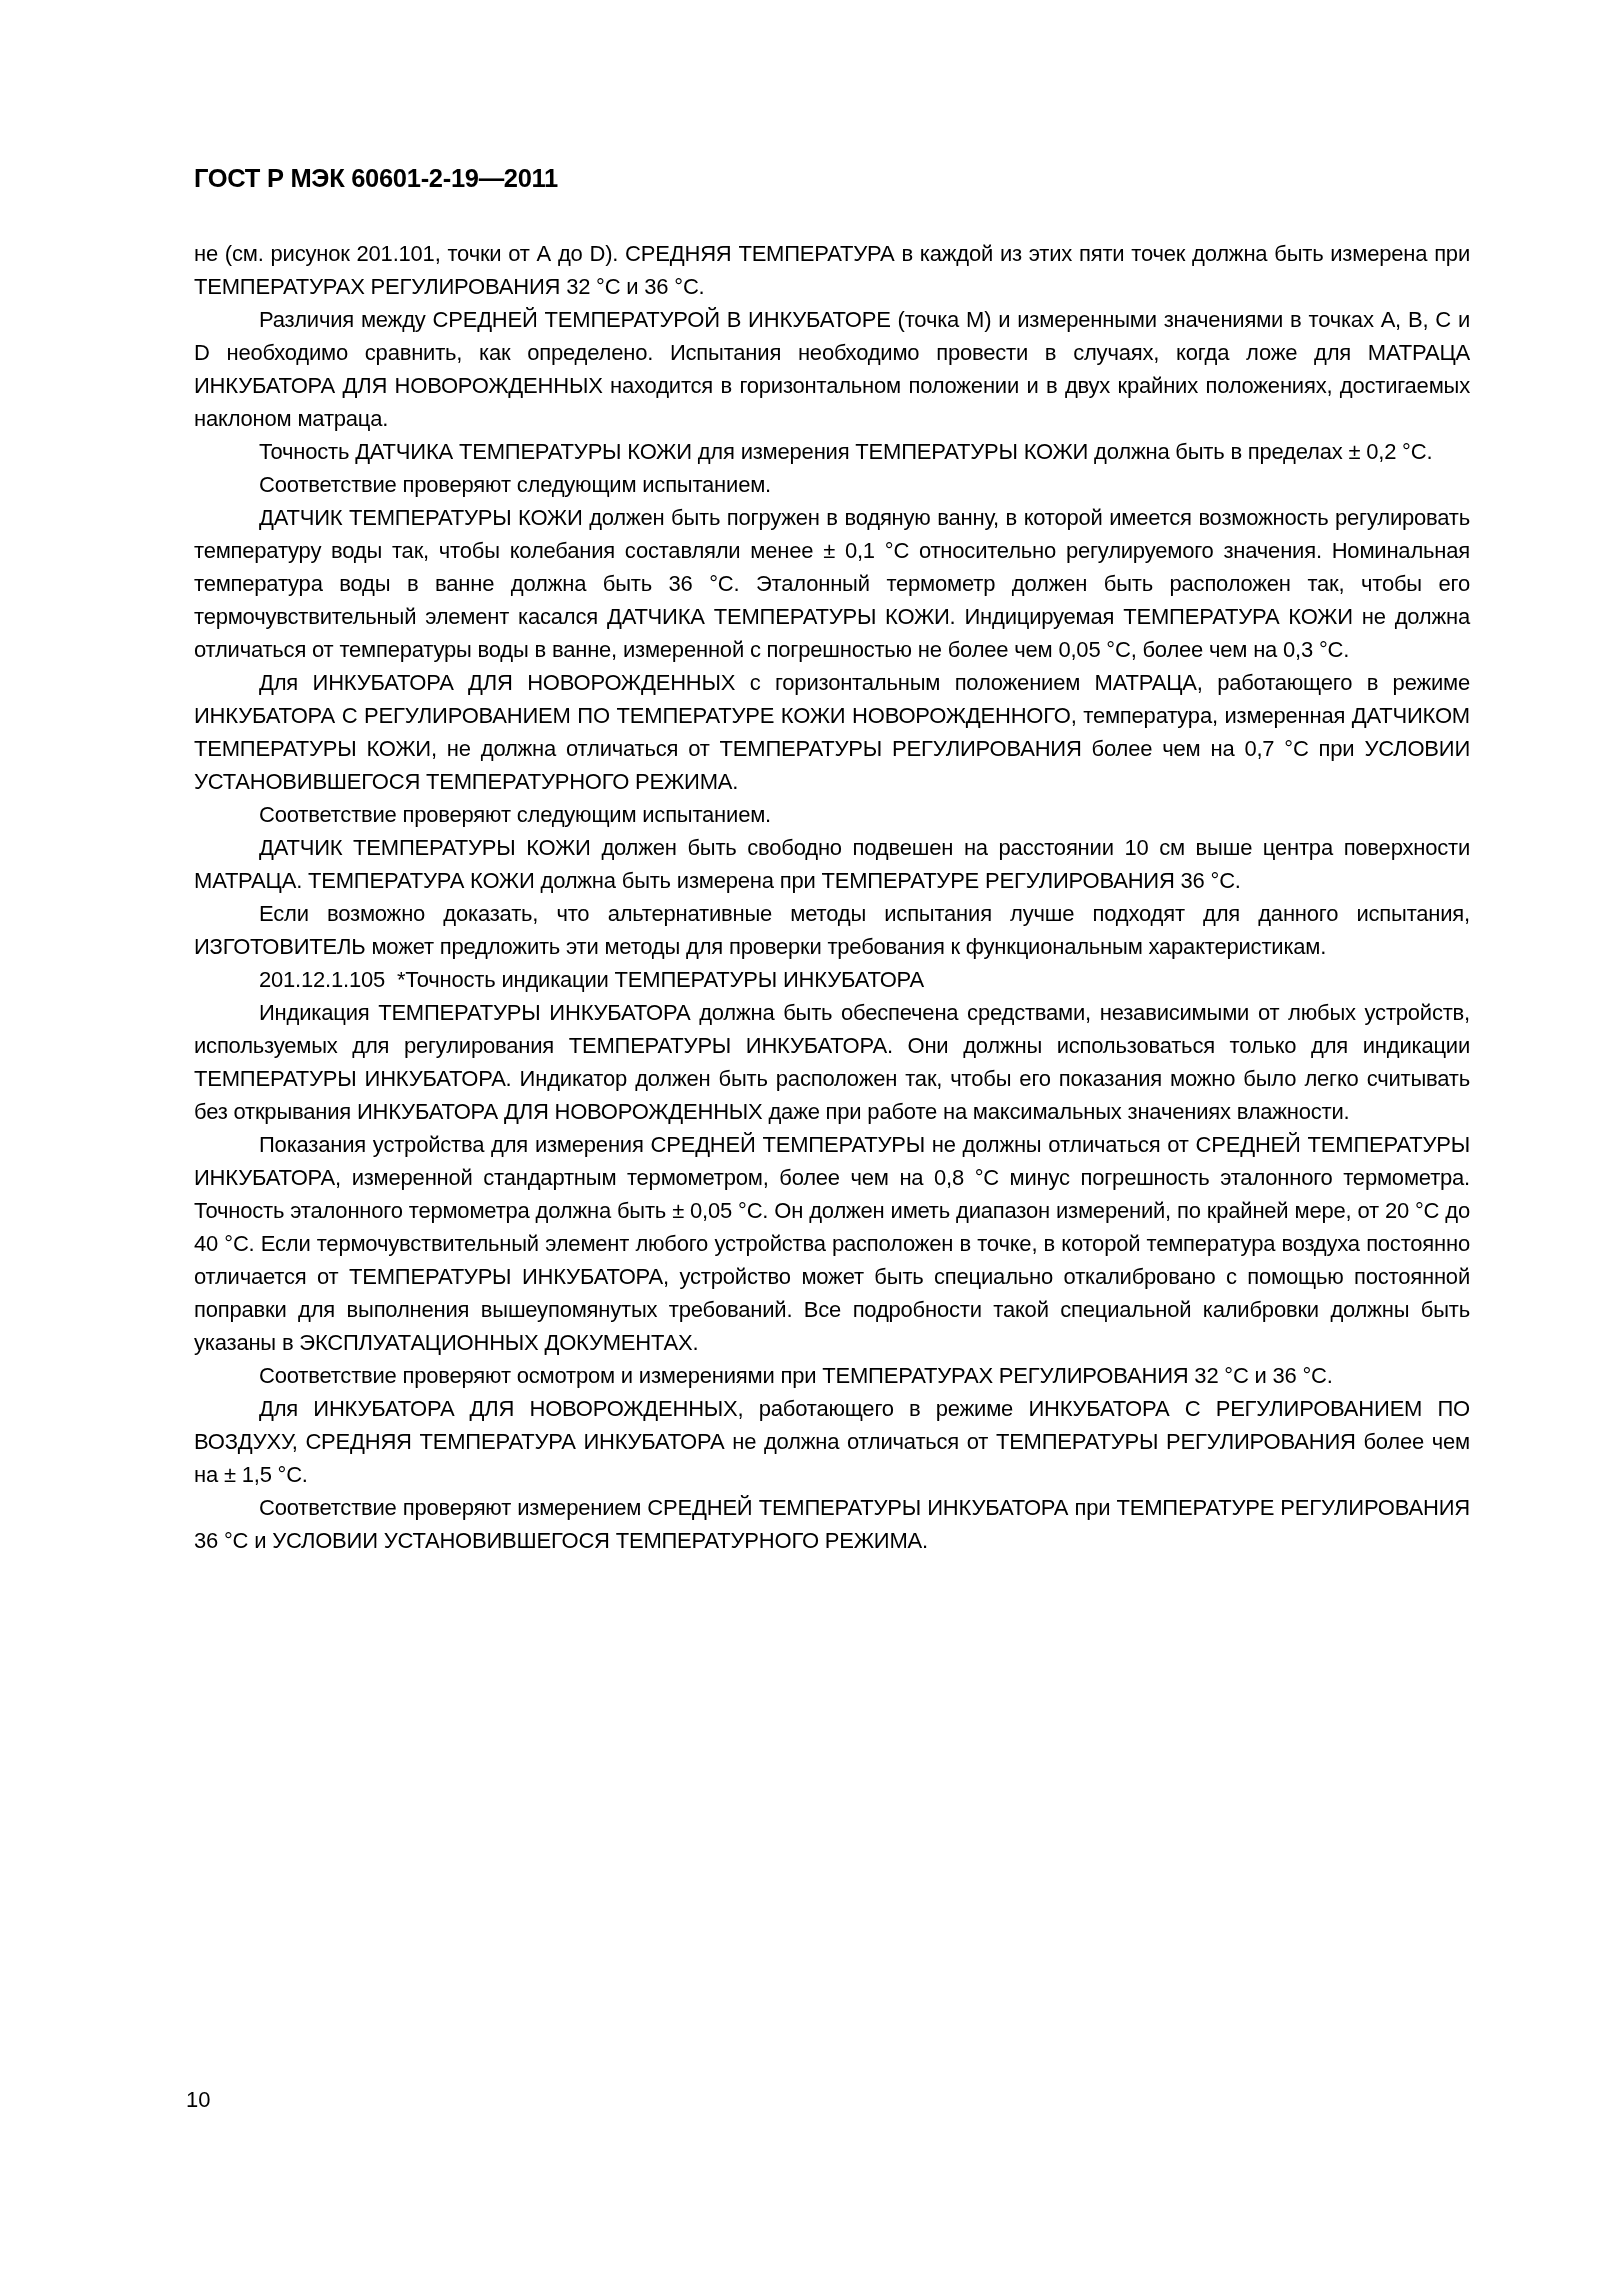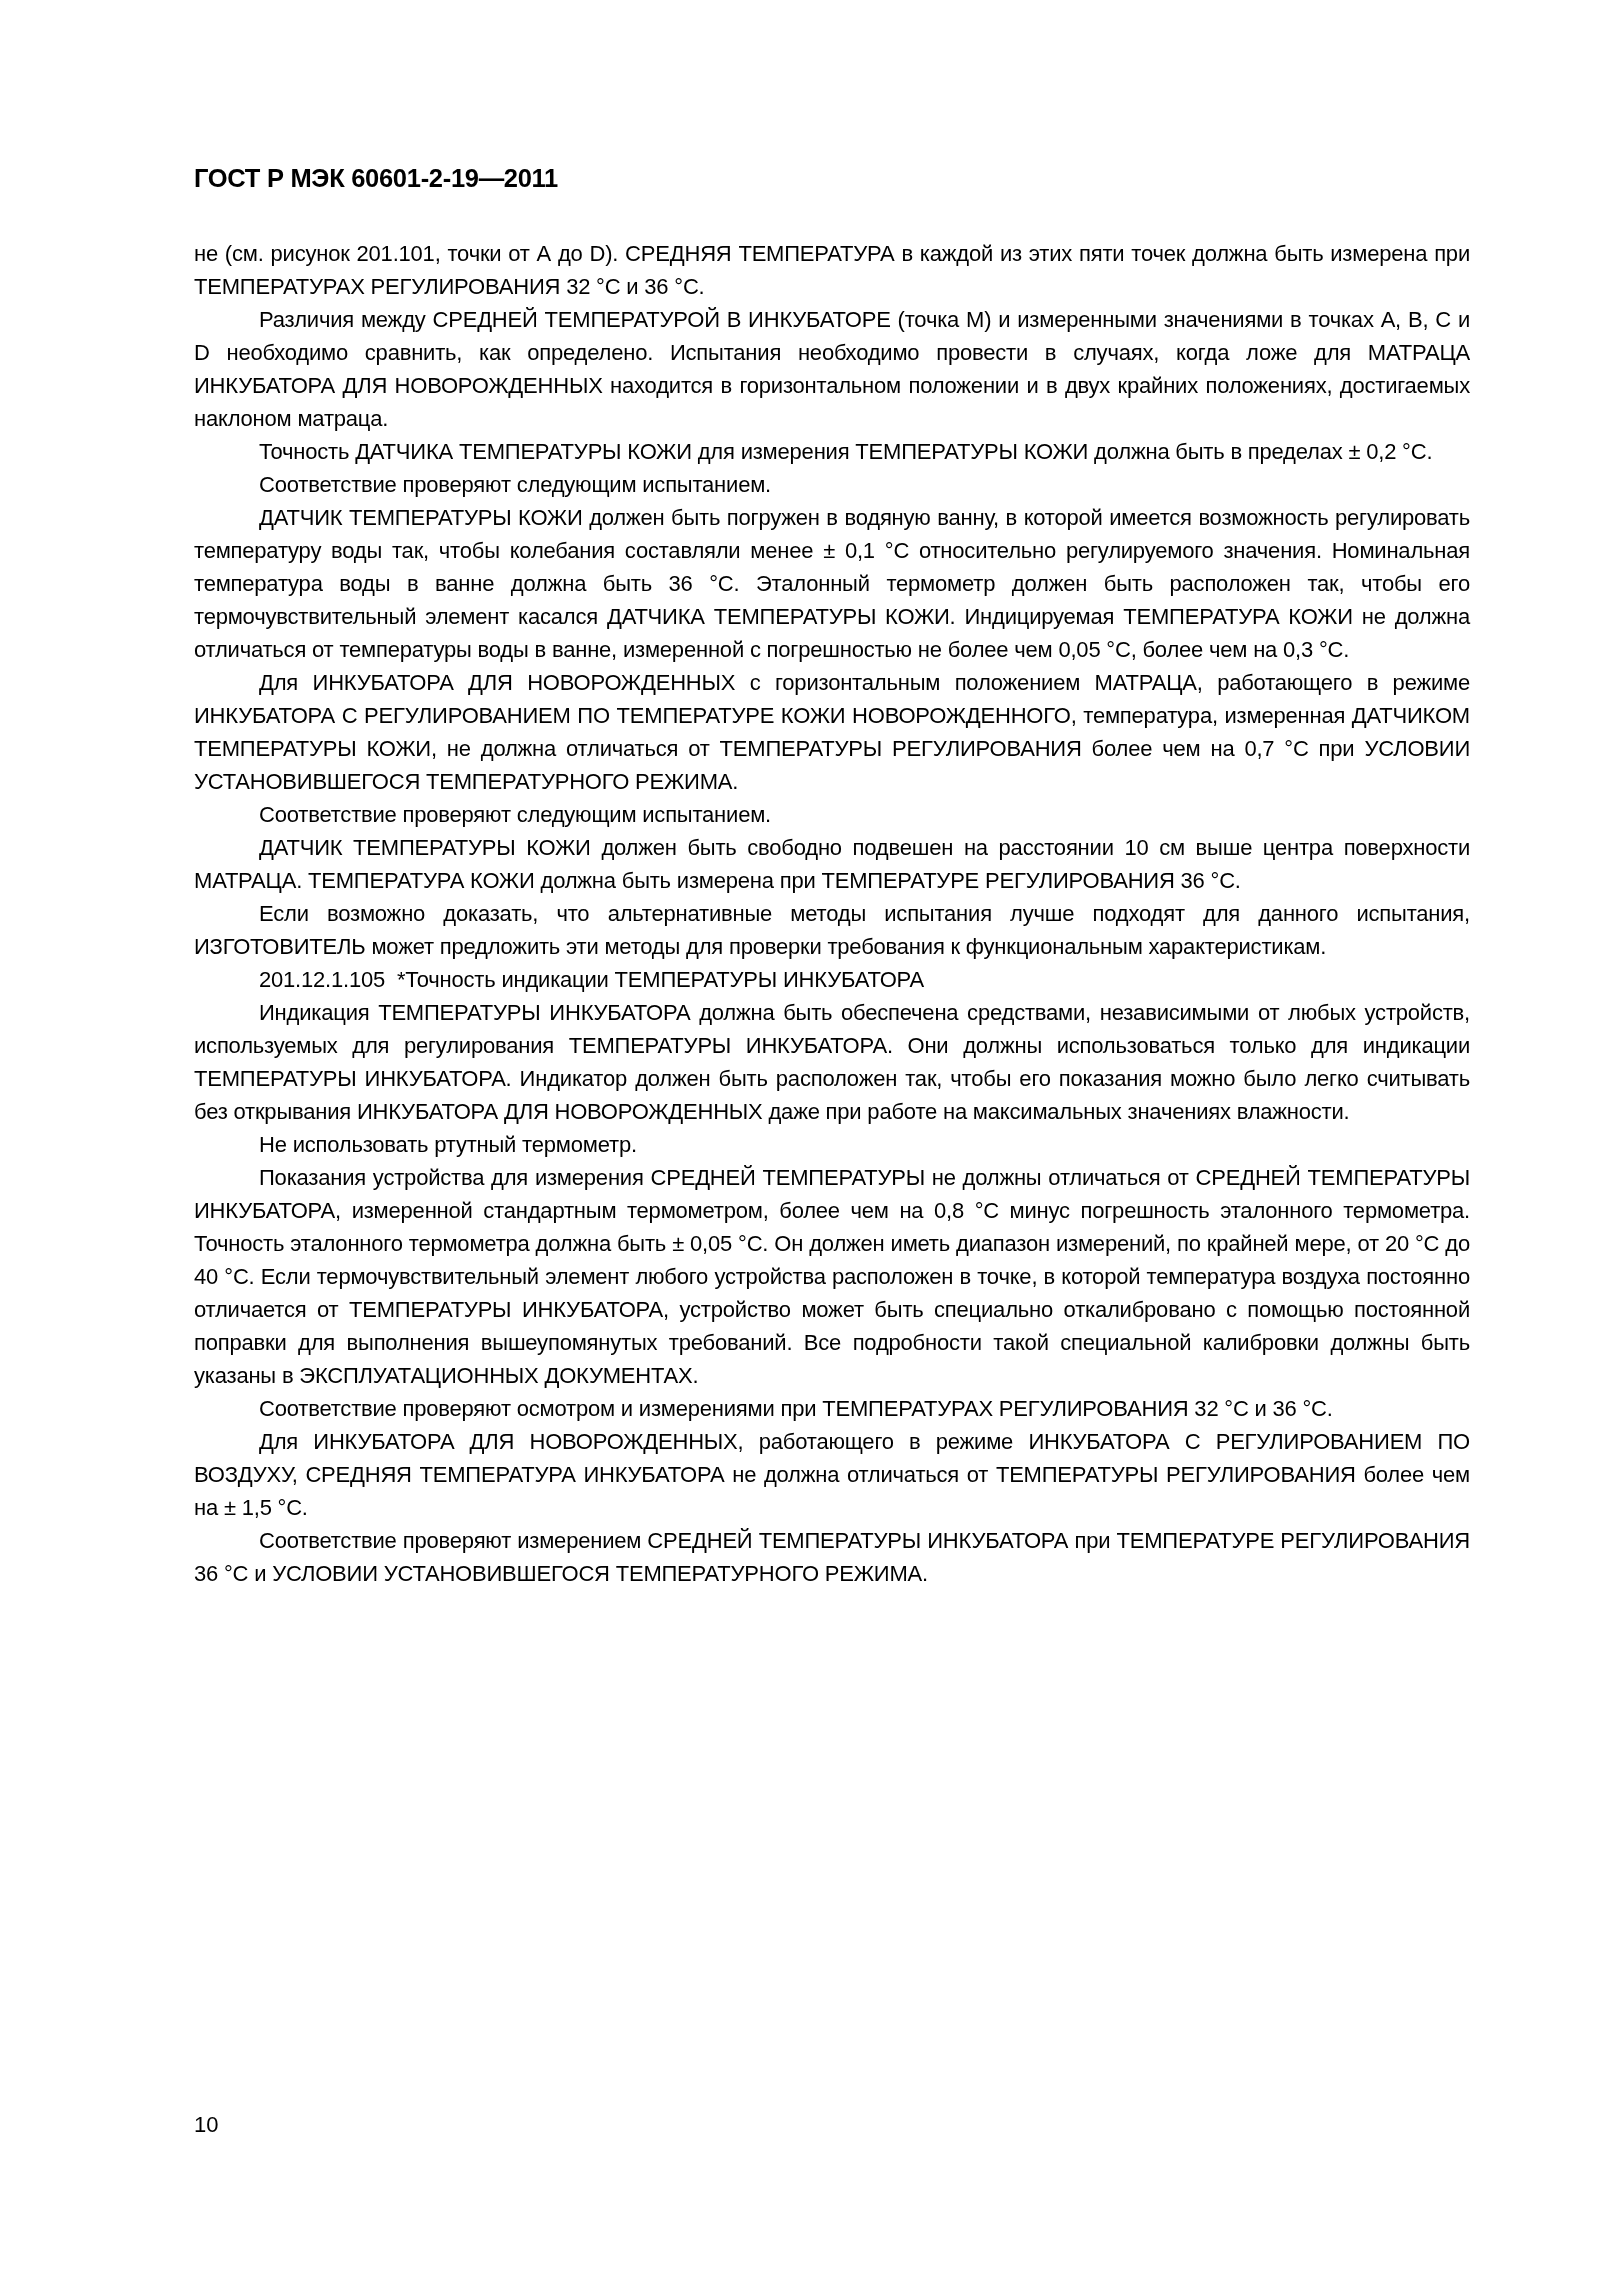--- a/index.html
+++ b/index.html
@@ -37,46 +37,44 @@
     font-size: 22px;
     line-height: 33px;
     text-align: justify;
     letter-spacing: -0.2px;
     hyphens: none;
   }
   .content p.indent { text-indent: 65px; }
   .content p.italic { }
   .page-number {
     position: absolute;
-    left: 194px;
+    left: 186px;
     top: 2083px;
     font-size: 22px;
     line-height: 33px;
-    margin-top: 25px;
   }
 </style>
 </head>
 <body>
 
 <div class="page">
   <div class="doc-header">ГОСТ Р МЭК 60601-2-19—2011</div>
 
   <div class="content">
       <p class="italic ">не (см. рисунок 201.101, точки от А до D). СРЕДНЯЯ ТЕМПЕРАТУРА в каждой из этих пяти точек должна быть измерена при ТЕМПЕРАТУРАХ РЕГУЛИРОВАНИЯ 32 °С и 36 °С.</p>
       <p class="italic indent">Различия между СРЕДНЕЙ ТЕМПЕРАТУРОЙ В ИНКУБАТОРЕ (точка М) и измеренными значениями в точках А, В, С и D необходимо сравнить, как определено. Испытания необходимо провести в случаях, когда ложе для МАТРАЦА ИНКУБАТОРА ДЛЯ НОВОРОЖДЕННЫХ находится в горизонтальном положении и в двух крайних положениях, достигаемых наклоном матраца.</p>
       <p class="indent">Точность ДАТЧИКА ТЕМПЕРАТУРЫ КОЖИ для измерения ТЕМПЕРАТУРЫ КОЖИ должна быть в пределах ± 0,2 °С.</p>
       <p class="italic indent">Соответствие проверяют следующим испытанием.</p>
       <p class="italic indent">ДАТЧИК ТЕМПЕРАТУРЫ КОЖИ должен быть погружен в водяную ванну, в которой имеется возможность регулировать температуру воды так, чтобы колебания составляли менее ± 0,1 °С относительно регулируемого значения. Номинальная температура воды в ванне должна быть 36 °С. Эталонный термометр должен быть расположен так, чтобы его термочувствительный элемент касался ДАТЧИКА ТЕМПЕРАТУРЫ КОЖИ. Индицируемая ТЕМПЕРАТУРА КОЖИ не должна отличаться от температуры воды в ванне, измеренной с погрешностью не более чем 0,05 °С, более чем на 0,3 °С.</p>
       <p class="indent">Для ИНКУБАТОРА ДЛЯ НОВОРОЖДЕННЫХ с горизонтальным положением МАТРАЦА, работающего в режиме ИНКУБАТОРА С РЕГУЛИРОВАНИЕМ ПО ТЕМПЕРАТУРЕ КОЖИ НОВОРОЖДЕННОГО, температура, измеренная ДАТЧИКОМ ТЕМПЕРАТУРЫ КОЖИ, не должна отличаться от ТЕМПЕРАТУРЫ РЕГУЛИРОВАНИЯ более чем на 0,7 °С при УСЛОВИИ УСТАНОВИВШЕГОСЯ ТЕМПЕРАТУРНОГО РЕЖИМА.</p>
       <p class="italic indent">Соответствие проверяют следующим испытанием.</p>
       <p class="italic indent">ДАТЧИК ТЕМПЕРАТУРЫ КОЖИ должен быть свободно подвешен на расстоянии 10 см выше центра поверхности МАТРАЦА. ТЕМПЕРАТУРА КОЖИ должна быть измерена при ТЕМПЕРАТУРЕ РЕГУЛИРОВАНИЯ 36 °С.</p>
       <p class="indent">Если возможно доказать, что альтернативные методы испытания лучше подходят для данного испытания, ИЗГОТОВИТЕЛЬ может предложить эти методы для проверки требования к функциональным характеристикам.</p>
       <p class="indent">201.12.1.105&nbsp; *Точность индикации ТЕМПЕРАТУРЫ ИНКУБАТОРА</p>
       <p class="indent">Индикация ТЕМПЕРАТУРЫ ИНКУБАТОРА должна быть обеспечена средствами, независимыми от любых устройств, используемых для регулирования ТЕМПЕРАТУРЫ ИНКУБАТОРА. Они должны использоваться только для индикации ТЕМПЕРАТУРЫ ИНКУБАТОРА. Индикатор должен быть расположен так, чтобы его показания можно было легко считывать без открывания ИНКУБАТОРА ДЛЯ НОВОРОЖДЕННЫХ даже при работе на максимальных значениях влажности.</p>
-      <p class="italic indent">Не использовать ртутный термометр.</p>
       <p class="italic indent">Показания устройства для измерения СРЕДНЕЙ ТЕМПЕРАТУРЫ не должны отличаться от СРЕДНЕЙ ТЕМПЕРАТУРЫ ИНКУБАТОРА, измеренной стандартным термометром, более чем на 0,8 °С минус погрешность эталонного термометра. Точность эталонного термометра должна быть ± 0,05 °С. Он должен иметь диапазон измерений, по крайней мере, от 20 °С до 40 °С. Если термочувствительный элемент любого устройства расположен в точке, в которой температура воздуха постоянно отличается от ТЕМПЕРАТУРЫ ИНКУБАТОРА, устройство может быть специально откалибровано с помощью постоянной поправки для выполнения вышеупомянутых требований. Все подробности такой специальной калибровки должны быть указаны в ЭКСПЛУАТАЦИОННЫХ ДОКУМЕНТАХ.</p>
       <p class="italic indent">Соответствие проверяют осмотром и измерениями при ТЕМПЕРАТУРАХ РЕГУЛИРОВАНИЯ 32 °С и 36 °С.</p>
       <p class="indent">Для ИНКУБАТОРА ДЛЯ НОВОРОЖДЕННЫХ, работающего в режиме ИНКУБАТОРА С РЕГУЛИРОВАНИЕМ ПО ВОЗДУХУ, СРЕДНЯЯ ТЕМПЕРАТУРА ИНКУБАТОРА не должна отличаться от ТЕМПЕРАТУРЫ РЕГУЛИРОВАНИЯ более чем на ± 1,5 °С.</p>
       <p class="italic indent">Соответствие проверяют измерением СРЕДНЕЙ ТЕМПЕРАТУРЫ ИНКУБАТОРА при ТЕМПЕРАТУРЕ РЕГУЛИРОВАНИЯ 36 °С и УСЛОВИИ УСТАНОВИВШЕГОСЯ ТЕМПЕРАТУРНОГО РЕЖИМА.</p>
     </div>
 
   <div class="page-number">10</div>
 </div>
 
 

